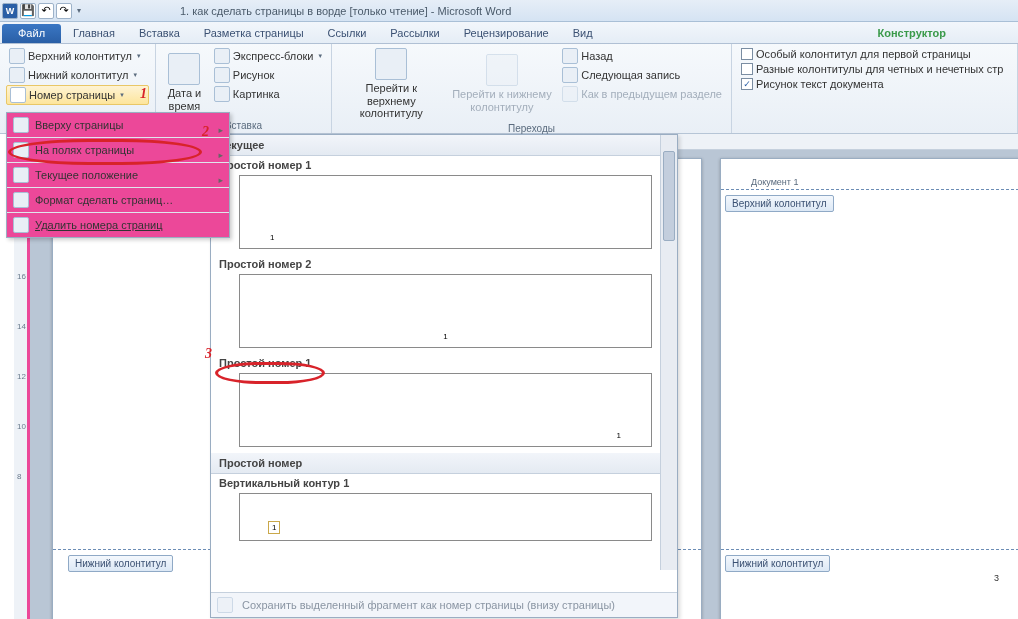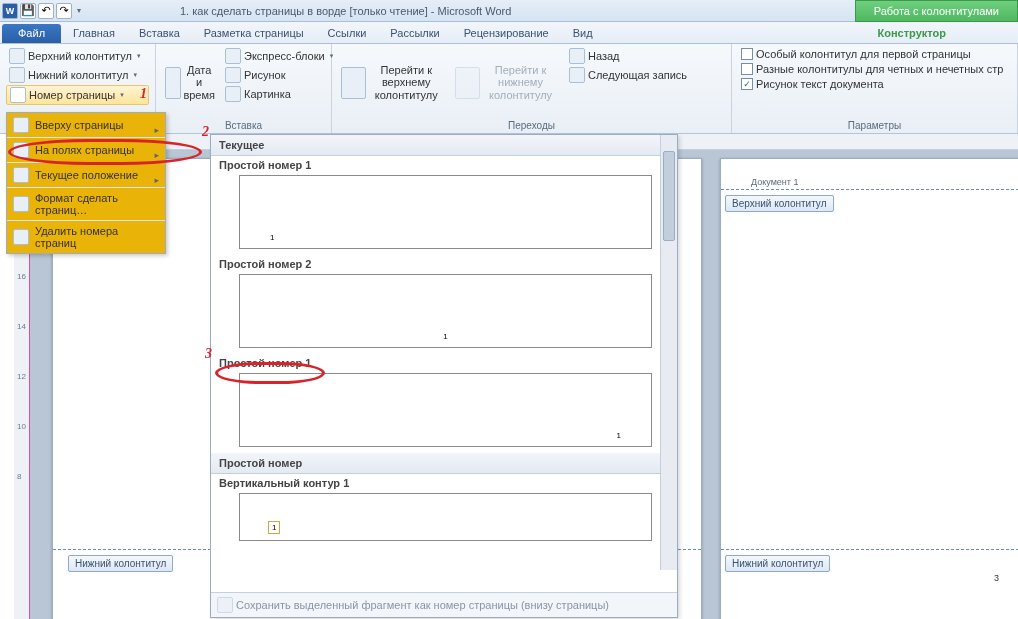--- a/index.html
+++ b/index.html
@@ -12,42 +12,42 @@
 .tabs { height:22px; background:linear-gradient(#f2f6fb,#e5edf6); display:flex; align-items:flex-end; border-bottom:1px solid #b0c0d4; position:relative; }
 .tab { padding:3px 12px 4px; color:#3b5173; cursor:pointer; }
 .tab.file { background:linear-gradient(#3a77c4,#2a5fa6); color:#fff; border-radius:3px 3px 0 0; margin-left:2px; padding:3px 16px 4px; }
 .tab.ctx { position:absolute; right:60px; color:#3a9a4a;font-weight:bold; }
 .ribbon { height:90px; background:linear-gradient(#f6f9fc,#e9eff6); border-bottom:1px solid #b6c5d6; display:flex; position:relative; }
 .rgroup { border-right:1px solid #c8d4e2; padding:3px 6px 2px; display:flex; flex-direction:column; justify-content:space-between; }
 .glabel { text-align:center; color:#5a6b7e; font-size:10px; padding-top:2px; }
 .gtop { display:flex; gap:4px; flex:1; }
 .vstack { display:flex; flex-direction:column; gap:1px; }
 .ritem { display:flex; align-items:center; gap:3px; padding:1px 3px; color:#333; white-space:nowrap; }
-.ritem.big { flex-direction:row; align-items:center; justify-content:center; width:56px; text-align:center; gap:2px; font-size:10px; line-height:1.15; }
+.ritem.big { flex-direction:column; align-items:center; justify-content:center; width:56px; text-align:center; gap:2px; font-size:10px; line-height:1.15; }
 .ico16 { width:16px; height:16px; display:inline-block; background:#e9eff6; border:1px solid #a9bfd6; border-radius:2px; flex-shrink:0; }
 .ico32 { width:32px; height:32px; background:#e9eff6; border:1px solid #a9bfd6; border-radius:2px; }
 .dd-arrow::after { content:"▾"; font-size:7px; margin-left:2px; color:#5a6b7e; }
 .chk { width:12px; height:12px; border:1px solid #7a8da2; background:#fff; display:inline-flex; align-items:center; justify-content:center; font-size:9px; color:#2a5fa6; flex-shrink:0; }
 .highlight-y { background:linear-gradient(#fef3d4,#fde59c); border:1px solid #e9c767; border-radius:2px; }
 .anno { position:absolute; color:#d8232a; font-weight:bold; font-size:14px; font-family:Georgia,serif; font-style:italic; z-index:50; }
-.dropdown { position:absolute; left:6px; top:112px; width:160px; background:#eab308; border:1px solid #9aadc2; box-shadow:2px 2px 4px rgba(0,0,0,.2); z-index:20; }
+.dropdown { position:absolute; left:6px; top:112px; width:224px; background:#ec4899; border:1px solid #9aadc2; box-shadow:2px 2px 4px rgba(0,0,0,.2); z-index:20; }
 .dd-item { display:flex; align-items:center; padding:4px 6px; gap:6px; color:#333; border-bottom:1px solid #e0e6ed; position:relative; }
-.dd-item:last-child { border-bottom:none; }
+.dd-item:last-child { border-bottom:none;text-decoration:underline; }
 .dd-item .sub::after { content:"▸"; position:absolute; right:6px; font-size:9px; color:#666; }
 .dd-hl { background:linear-gradient(#fde9a8,#fcd978); border:1px solid #d9a93e; border-radius:2px; margin:-1px; }
 .gallery { position:absolute; left:210px; top:134px; width:468px; height:484px; background:#fff; border:1px solid #9aadc2; box-shadow:2px 2px 4px rgba(0,0,0,.15); z-index:15; display:flex; flex-direction:column; }
 .gal-hdr { background:linear-gradient(#f2f5fa,#e4eaf2); padding:4px 8px; font-weight:bold; color:#444; border-bottom:1px solid #c5d0dd; }
 .gal-lbl { padding:3px 8px 2px; font-weight:bold; color:#444; font-size:11px; }
 .gal-prev { margin:2px 8px 6px 28px; height:74px; border:1px solid #8a8a8a; background:#fff; position:relative; }
 .gal-prev.tall { height:48px; }
 .gal-prev .pn { position:absolute; font-size:8px; }
 .gal-sb { position:absolute; right:0; top:0; bottom:22px; width:17px; background:#e8ecf2; border-left:1px solid #c5d0dd; }
 .gal-sb-th { position:absolute; top:16px; left:2px; right:2px; height:90px; background:#c3cedd; border:1px solid #9aadc2; border-radius:2px; }
-.gal-foot { border-top:1px solid #c5d0dd; padding:4px 6px; display:flex; align-items:center; gap:3px; color:#8a95a3; background:#f2f5fa; }
-.ruler-v { position:absolute; left:14px; top:150px; width:16px; bottom:0; background:#eef2f7; border-right:1px solid #ec4899; }
+.gal-foot { border-top:1px solid #c5d0dd; padding:4px 6px; display:flex; align-items:center; gap:9px; color:#8a95a3; background:#f2f5fa; }
+.ruler-v { position:absolute; left:14px; top:150px; width:16px; bottom:0; background:#eef2f7; border-right:3px solid #ec4899; }
 .ruler-v .tick { position:absolute; left:3px; font-size:8px; color:#6a7a8c; }
 .ruler-h { position:absolute; left:30px; right:0; top:134px; height:16px; background:#eef2f7; border-bottom:1px solid #c5d0dd; }
 .doc-bg { position:absolute; left:30px; right:0; top:150px; bottom:0; background:#b9c6d5; }
 .page { position:absolute; background:#fff; box-shadow:0 1px 3px rgba(0,0,0,.25); border:1px solid #9aadc2; }
 .hf-tag { position:absolute; background:linear-gradient(#f4f8fd,#dce8f5); border:1px solid #8fa9c6; border-radius:2px; padding:2px 6px; font-size:10px; color:#3b5173; }
 .hf-line { position:absolute; border-top:1px dashed #6c8db5; left:0; right:0; }
 .doc-lbl { position:absolute; font-size:9px; color:#5a6b7e; }
 .pgnum { position:absolute; font-size:9px; color:#333; }
 .red-oval { position:absolute; border:3px solid #d8232a; border-radius:50%/60%; z-index:40; pointer-events:none; }
 </style>
@@ -56,21 +56,20 @@
 
 <div class="titlebar">
   <div class="qat">
     <span class="qat-ico" style="background:#2a5fa6;color:#fff;font-weight:bold;font-size:9px;">W</span>
     <span class="qat-ico">💾</span>
     <span class="qat-ico">↶</span>
     <span class="qat-ico">↷</span>
     <span style="font-size:8px;color:#5a6b7e;padding:0 3px;">▾</span>
   </div>
   <span class="title-txt">1. как сделать страницы в ворде [только чтение] - Microsoft Word</span>
-  <div class="context-tab">Работа с колонтитулами</div>
 </div>
 
 <div class="tabs">
   <div class="tab file">Файл</div>
   <div class="tab">Главная</div>
   <div class="tab">Вставка</div>
   <div class="tab">Разметка страницы</div>
   <div class="tab">Ссылки</div>
   <div class="tab">Рассылки</div>
   <div class="tab">Рецензирование</div>
@@ -138,20 +137,24 @@
         </div>
       <div class="vstack">
         <div class="ritem">
             <span class="ico16"></span>
             <span>Назад</span>
           </div>
         <div class="ritem">
             <span class="ico16"></span>
             <span>Следующая запись</span>
           </div>
+        <div class="ritem" style="color:#a3aebb">
+            <span class="ico16" style="opacity:.4"></span>
+            <span>Как в предыдущем разделе</span>
+          </div>
       </div>
     </div>
     <div class="glabel">Переходы</div>
   </div>
 
   <div class="rgroup" style="flex:1">
     <div class="gtop">
         <div class="vstack">
       <div class="ritem">
             <span class="chk"></span>
@@ -160,21 +163,20 @@
       <div class="ritem">
             <span class="chk"></span>
             <span>Разные колонтитулы для четных и нечетных стр</span>
           </div>
       <div class="ritem">
             <span class="chk">✓</span>
             <span>Рисунок текст документа</span>
           </div>
     </div>
       </div>
-    <div class="glabel">Параметры</div>
   </div>
 </div>
 
 <span class="anno" style="left:140px;top:86px">1</span>
 <span class="anno" style="left:202px;top:124px">2</span>
 <span class="anno" style="left:205px;top:346px">3</span>
 
 <div class="red-oval" style="left:8px;top:139px;width:194px;height:26px"></div>
 <div class="red-oval" style="left:215px;top:362px;width:110px;height:22px"></div>
 

